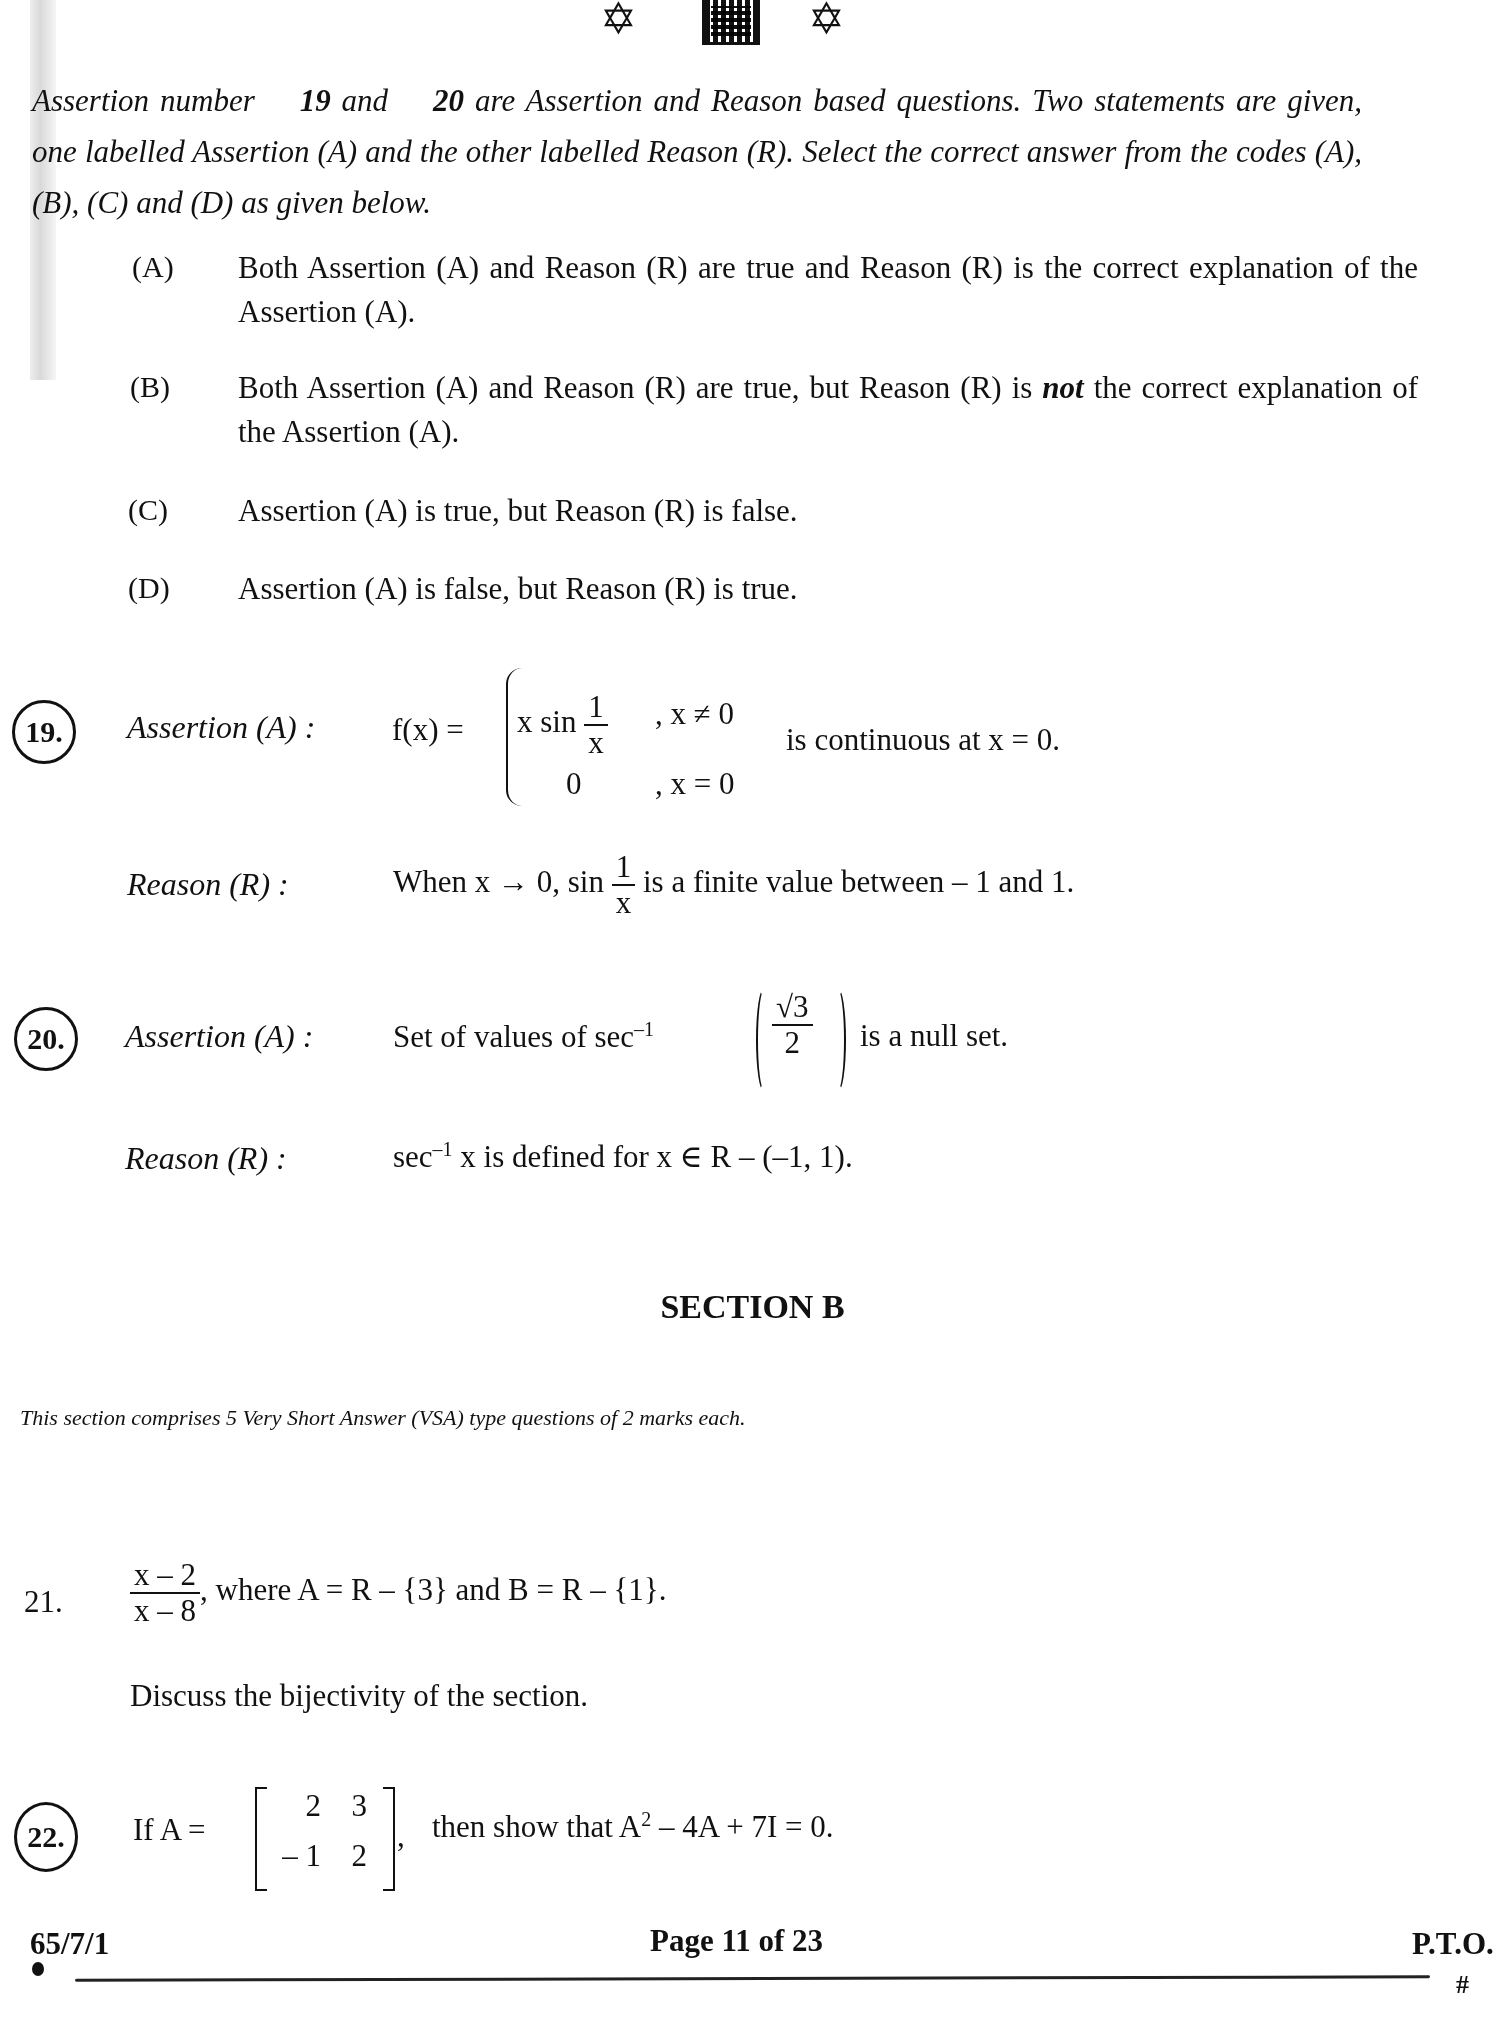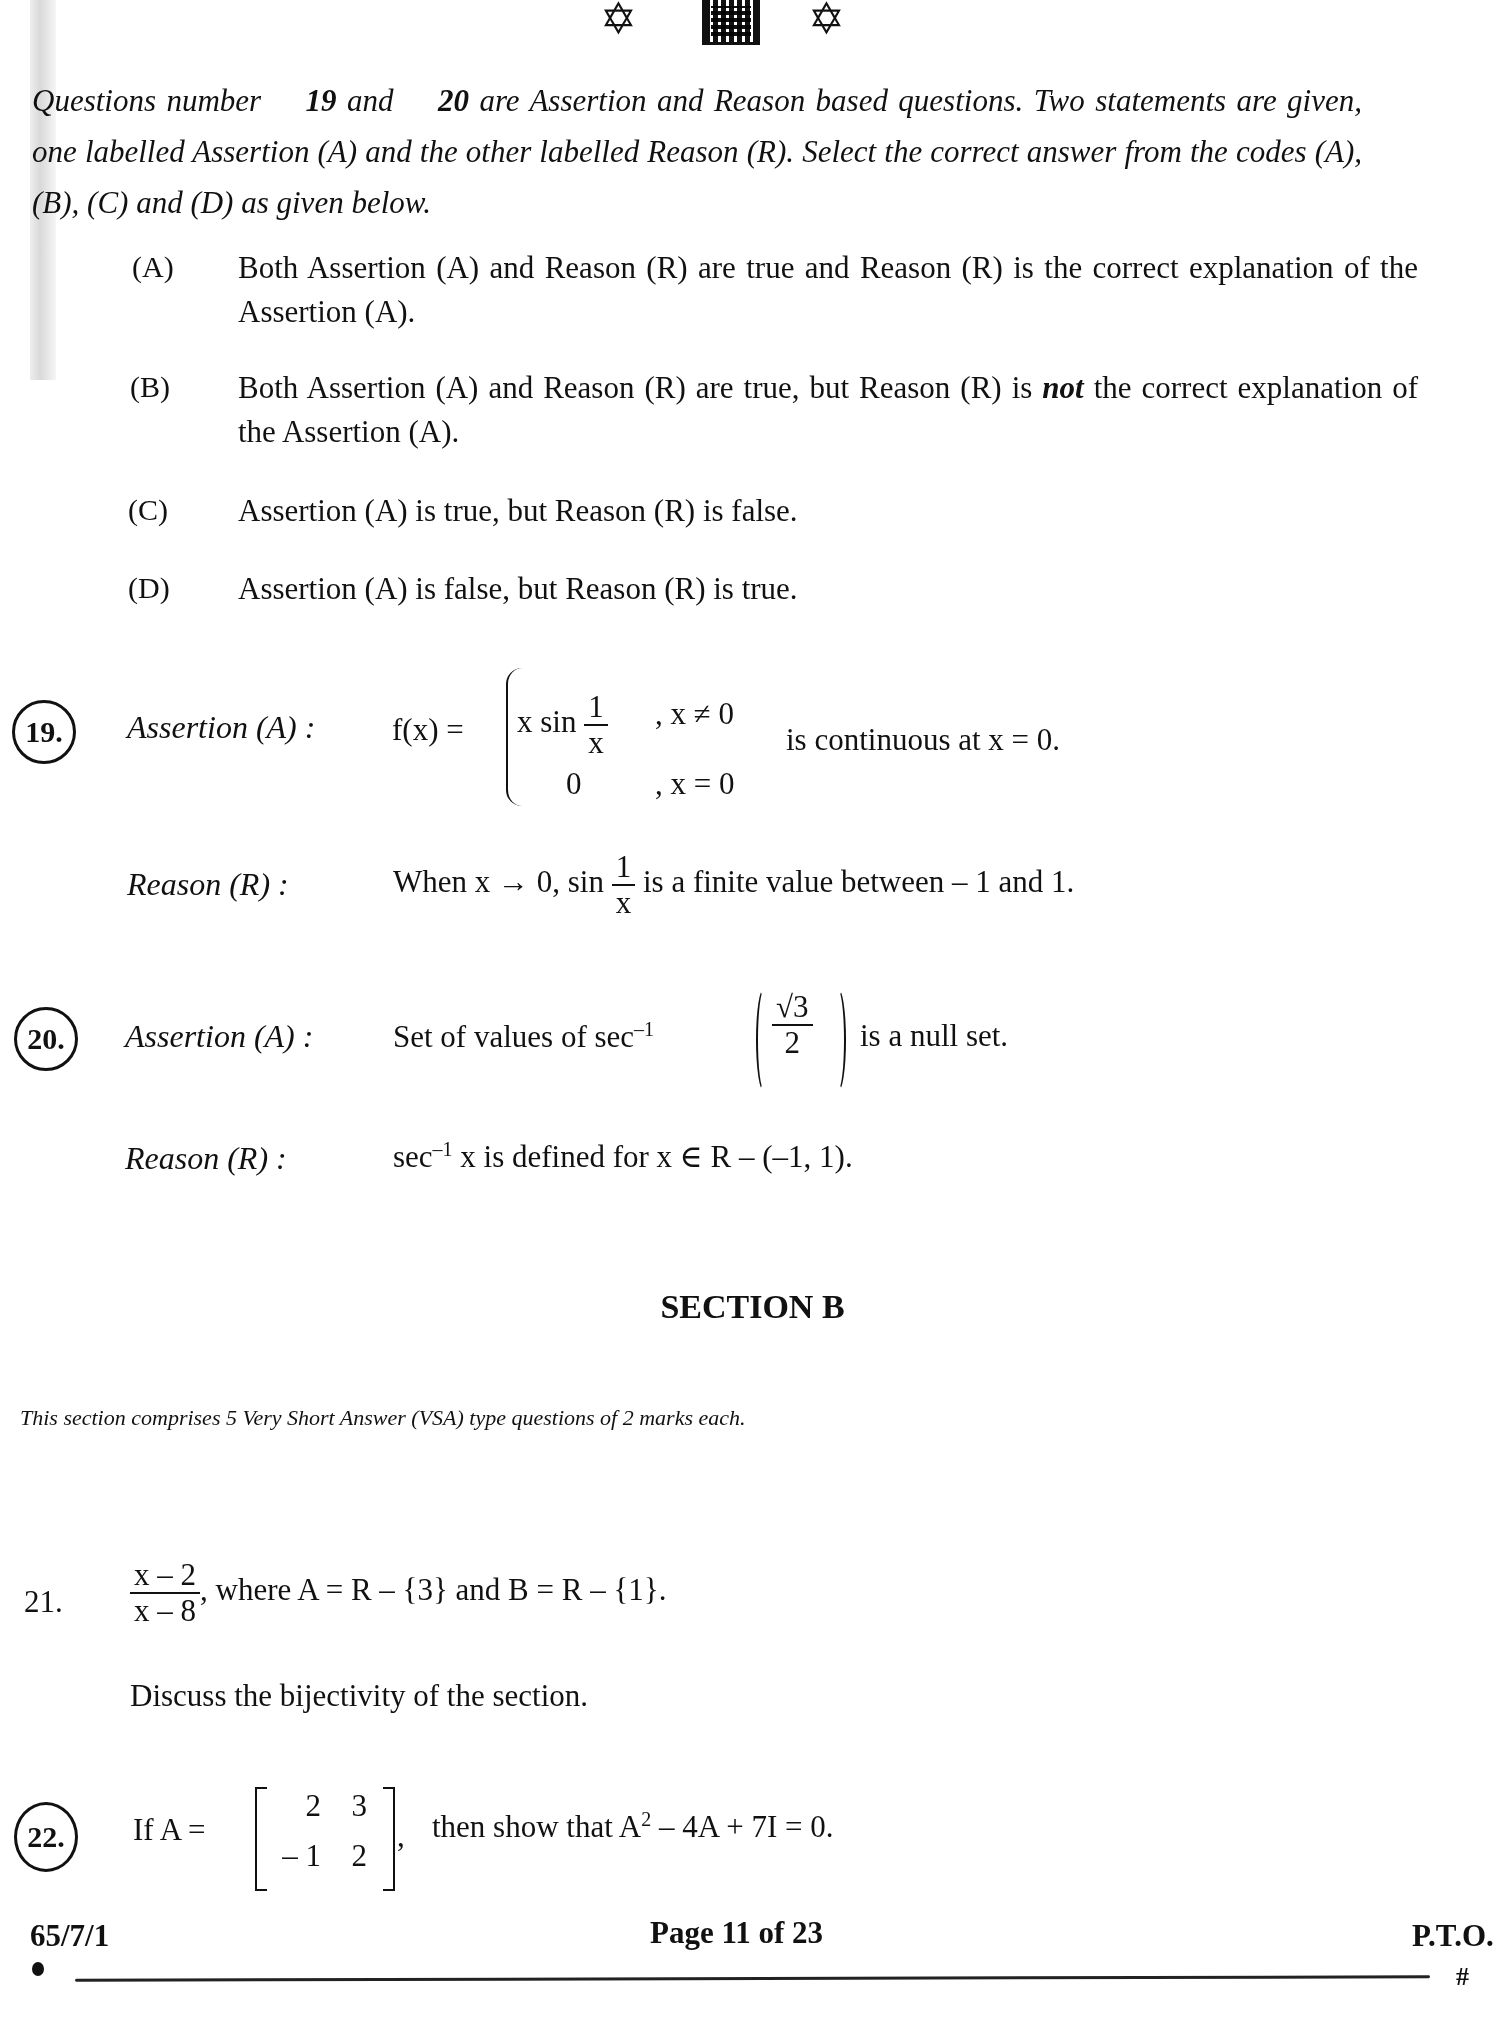--- a/index.html
+++ b/index.html
@@ -51,41 +51,41 @@
   }
   .paren-left { border-right: none; border-radius: 50% 0 0 50%; }
   .paren-right { border-left: none; border-radius: 0 50% 50% 0; }
   .bracket-l, .bracket-r { position: absolute; width: 10px; border: 2px solid #111; }
   .bracket-l { border-right: none; }
   .bracket-r { border-left: none; }
   .section-title { font-weight: bold; font-size: 34px; left: 0; width: 1505px; text-align: center; }
   .section-desc {
     left: 20px; top: 1390px; width: 1360px; font-style: italic; font-size: 22px; line-height: 56px; text-align: justify;
   }
-  .footer-text { font-weight: bold; font-size: 31px; }
+  .footer-text { font-weight: bold; font-size: 31px; margin-top: 8px; }
   .footer-line {
     position: absolute; left: 75px; top: 1977px; width: 1355px; height: 3px; background: #222;
     border-radius: 2px; transform: rotate(-0.15deg);
   }
   .dot { position: absolute; left: 32px; top: 1962px; width: 12px; height: 14px; border-radius: 50%; background: #111; }
   sup { font-size: 20px; }
 </style>
 </head>
 <body>
 
 <div class="edge-strip"></div>
 
 <div class="top-icons">
   <span class="star" style="left:600px">✡</span>
   <span class="qr"></span>
   <span class="star" style="left:808px">✡</span>
 </div>
 
 <div class="abs intro">
-  <span>Questions number </span><b>19</b><span> and </span><b>20</b><span> are Assertion and Reason based questions. Two statements are given, one labelled Assertion (A) and the other labelled Reason (R). Select the correct answer from the codes (A), (B), (C) and (D) as given below.</span>
+  <span>Assertion number </span><b>19</b><span> and </span><b>20</b><span> are Assertion and Reason based questions. Two statements are given, one labelled Assertion (A) and the other labelled Reason (R). Select the correct answer from the codes (A), (B), (C) and (D) as given below.</span>
 </div>
 
 <div class="abs opt-label" style="left:132px; top:250px">(A)</div>
 <div class="abs opt-text" style="left:238px; top:246px">Both Assertion (A) and Reason (R) are true and Reason (R) is the correct explanation of the Assertion (A).</div>
 
 <div class="abs opt-label" style="left:130px; top:370px">(B)</div>
 <div class="abs opt-text" style="left:238px; top:366px">
   <span>Both Assertion (A) and Reason (R) are true, but Reason (R) is </span><b><i>not</i></b><span> the correct explanation of the Assertion (A).</span>
 </div>
 

